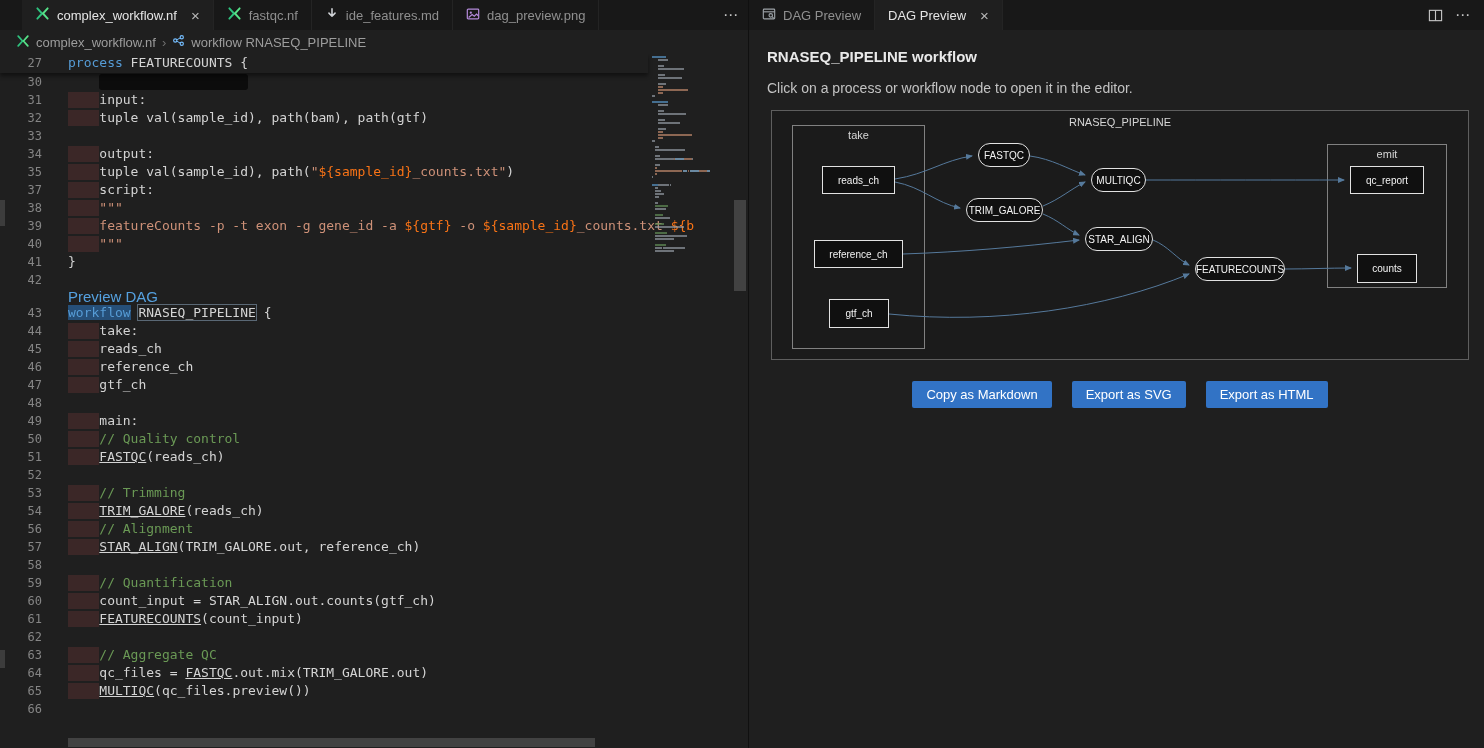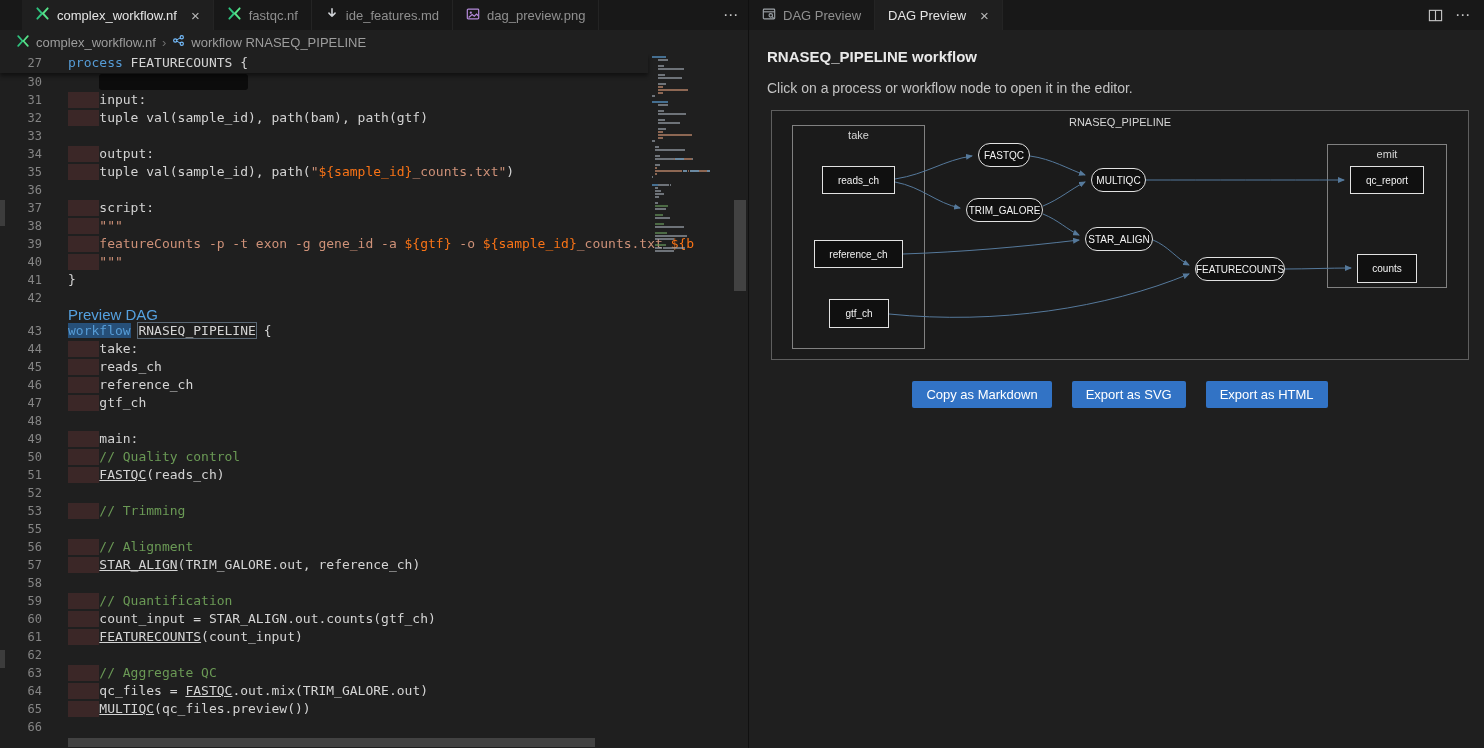--- a/index.html
+++ b/index.html
@@ -175,24 +175,20 @@
       </div>
       <div class="crow">
         <div class="gut">34</div>
         <div class="cline"><span class="indbox"></span><span class="tk w">    output:</span></div>
       </div>
       <div class="crow">
         <div class="gut">35</div>
         <div class="cline"><span class="indbox"></span><span class="tk w">    tuple val(sample_id), path(</span><span class="tk str">"</span><span class="tk var">${sample_id}</span><span class="tk str">_counts.txt"</span><span class="tk w">)</span></div>
       </div>
       <div class="crow">
-        <div class="gut">36</div>
-        <div class="cline"></div>
-      </div>
-      <div class="crow">
         <div class="gut">37</div>
         <div class="cline"><span class="indbox"></span><span class="tk w">    script:</span></div>
       </div>
       <div class="crow">
         <div class="gut">38</div>
         <div class="cline"><span class="indbox"></span><span class="tk str">    """</span></div>
       </div>
       <div class="crow">
         <div class="gut">39</div>
         <div class="cline"><span class="indbox"></span><span class="tk str">    featureCounts -p -t exon -g gene_id -a </span><span class="tk var">${gtf}</span><span class="tk str"> -o </span><span class="tk var">${sample_id}</span><span class="tk str">_counts.txt </span><span class="tk var">${b</span></div>
@@ -251,22 +247,22 @@
       </div>
       <div class="crow">
         <div class="gut">52</div>
         <div class="cline"></div>
       </div>
       <div class="crow">
         <div class="gut">53</div>
         <div class="cline"><span class="indbox"></span><span class="tk com">    // Trimming</span></div>
       </div>
       <div class="crow">
-        <div class="gut">55</div>
-        <div class="cline"></div>
+        <div class="gut">54</div>
+        <div class="cline"><span class="indbox"></span><span class="tk w">    </span><span class="tk w u">TRIM_GALORE</span><span class="tk w">(reads_ch)</span></div>
       </div>
       <div class="crow">
         <div class="gut">56</div>
         <div class="cline"><span class="indbox"></span><span class="tk com">    // Alignment</span></div>
       </div>
       <div class="crow">
         <div class="gut">57</div>
         <div class="cline"><span class="indbox"></span><span class="tk w">    </span><span class="tk w u">STAR_ALIGN</span><span class="tk w">(TRIM_GALORE.out, reference_ch)</span></div>
       </div>
       <div class="crow">

